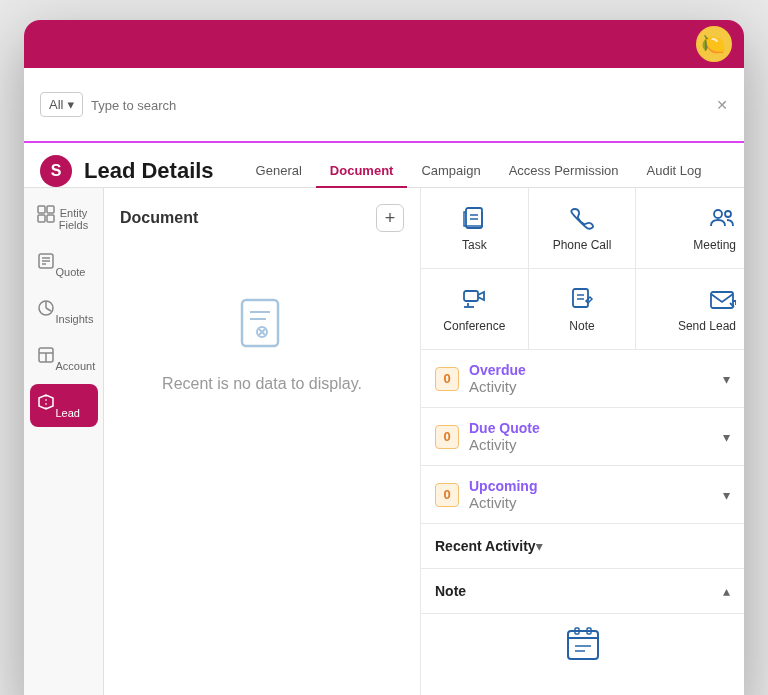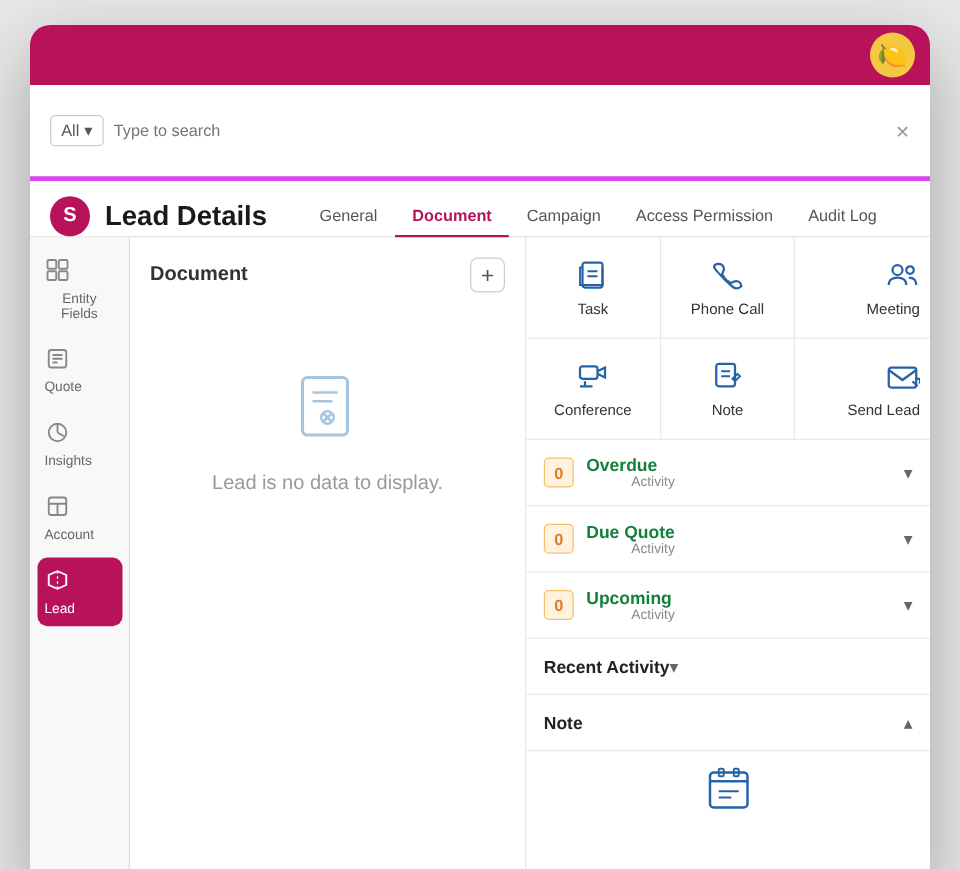--- a/index.html
+++ b/index.html
@@ -43,21 +43,21 @@
       border-radius: 50%;
       display: flex;
       align-items: center;
       justify-content: center;
       font-size: 20px;
     }
 
     
     .search-bar {
       background: #fff;
-      border-bottom: 4px solid #d946ef;
+      border-bottom: 2px solid #d946ef;
       padding: 24px 16px;
       display: flex;
       align-items: center;
       gap: 8px;
     }
     .search-all {
       display: flex;
       align-items: center;
       gap: 4px;
       font-size: 13px;
@@ -142,22 +142,22 @@
       background: #f8f8f8;
       border-right: 1px solid #e0e0e0;
       display: flex;
       flex-direction: column;
       align-items: center;
       padding-top: 8px;
       gap: 4px;
     }
     .sidebar-item {
       display: flex;
-      flex-direction: column;
-      align-items: flex-start;
+      flex-direction: row;
+      align-items: flex-end;
       padding: 8px 6px;
       cursor: pointer;
       border-radius: 8px;
       width: 68px;
       font-size: 11px;
       color: #666;
       text-align: center;
     }
     .sidebar-item.active {
       background: #b8135a;
@@ -279,26 +279,25 @@
       background: #fff3e0;
       border: 1px solid #f5c070;
     }
     .activity-section-info {
       display: flex;
       flex-direction: column;
     }
     .activity-section-title {
       font-size: 14px;
       font-weight: 600;
-      color: #15803d;
+      color: #8b5cf6;
     }
     .activity-section-sub {
-      font-size: 11px;
+      font-size: 15px;
       color: #888;
-      margin-left: 36px;
     }
     .chevron {
       color: #666;
       font-size: 14px;
     }
 
     .recent-section {
       padding: 14px 14px;
       display: flex;
       justify-content: flex-start;
@@ -451,21 +450,21 @@
         <div class="empty-icon">
           <svg width="64" height="64" viewBox="0 0 64 64" fill="none" xmlns="http://www.w3.org/2000/svg">
             <rect x="12" y="8" width="36" height="46" rx="4" stroke="#a8c5e0" stroke-width="2.5" fill="none"></rect>
             <line x1="20" y1="20" x2="40" y2="20" stroke="#a8c5e0" stroke-width="2"></line>
             <line x1="20" y1="27" x2="36" y2="27" stroke="#a8c5e0" stroke-width="2"></line>
             <circle cx="32" cy="40" r="5" stroke="#a8c5e0" stroke-width="2" fill="none"></circle>
             <line x1="29" y1="37" x2="35" y2="43" stroke="#a8c5e0" stroke-width="2"></line>
             <line x1="35" y1="37" x2="29" y2="43" stroke="#a8c5e0" stroke-width="2"></line>
           </svg>
         </div>
-        <span>Lead is no data to display.</span>
+        <span>Recent is no data to display.</span>
       </div>
     </div>
 
     <div class="right-panel">
 
       <div class="activity-grid">
 
         <div class="activity-btn">
           <span class="activity-btn-icon svg-icon">
             <svg width="28" height="28" viewBox="0 0 28 28" fill="none">

